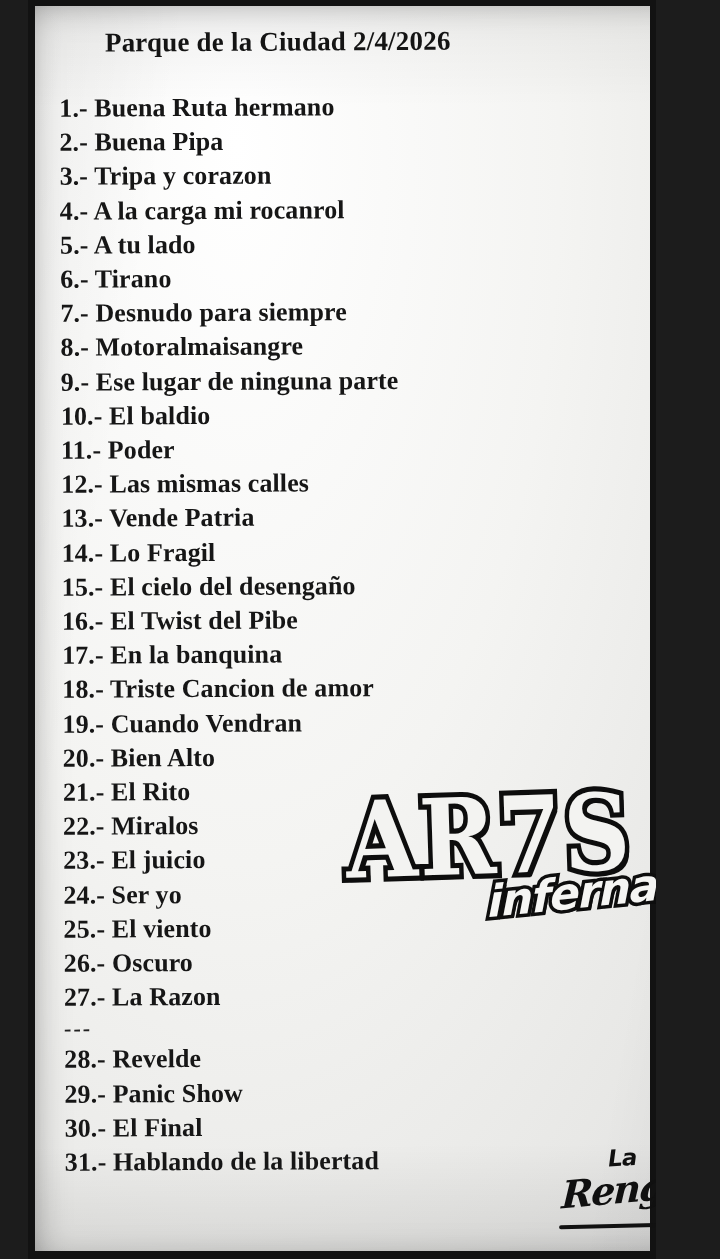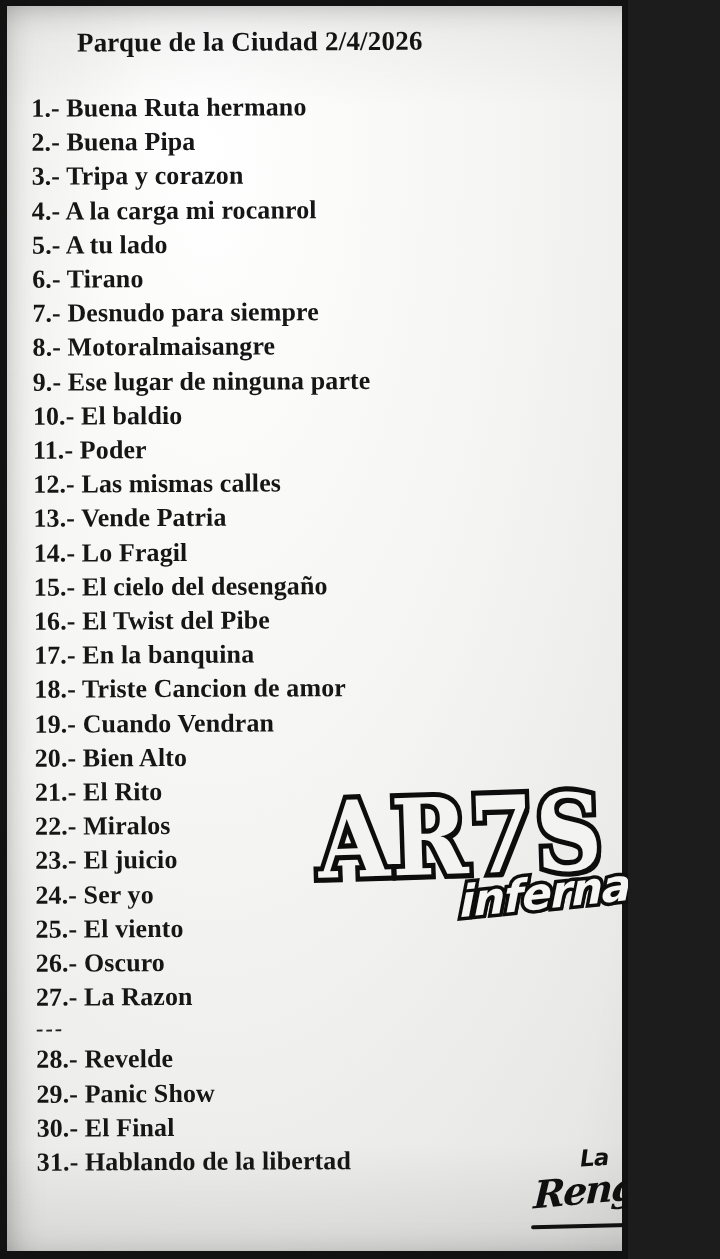--- a/index.html
+++ b/index.html
@@ -7,20 +7,21 @@
     padding: 0;
     background: #1c1c1c;
   }
   #page {
     position: relative;
     width: 628px;
     height: 1259px;
     overflow: hidden;
     background: #151515;
     font-family: "Liberation Serif", serif;
+    margin-left: 28px;
   }
   
   #paper {
     position: absolute;
     left: -6px;
     top: -8px;
     width: 726px;
     height: 1280px;
     background:
       radial-gradient(ellipse at 30% 12%, #ffffff 0%, #f4f4f2 45%, #e8e8e6 78%, #dedede 100%);

